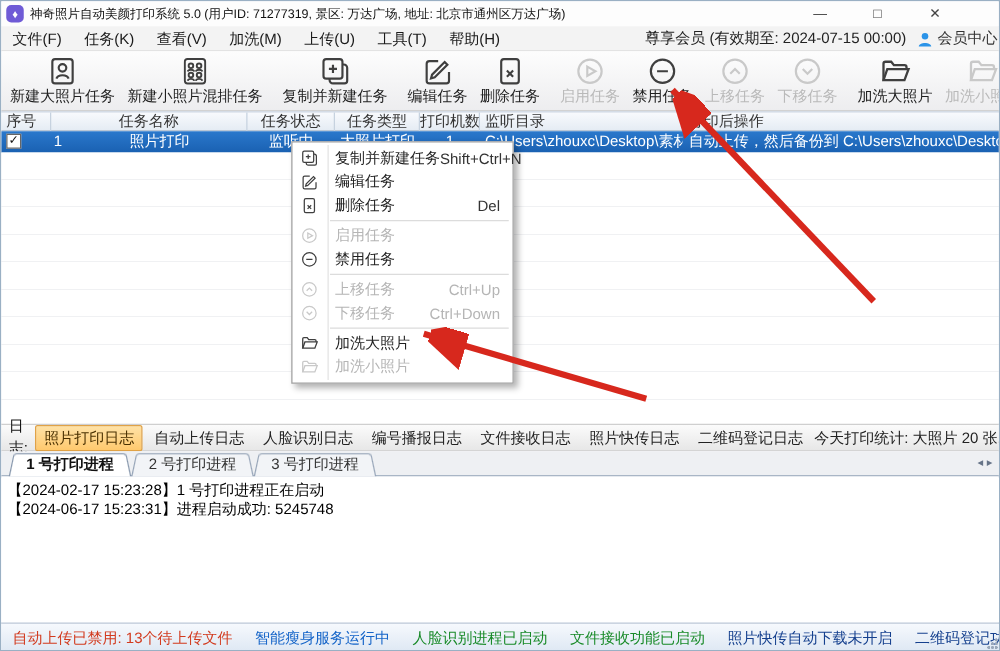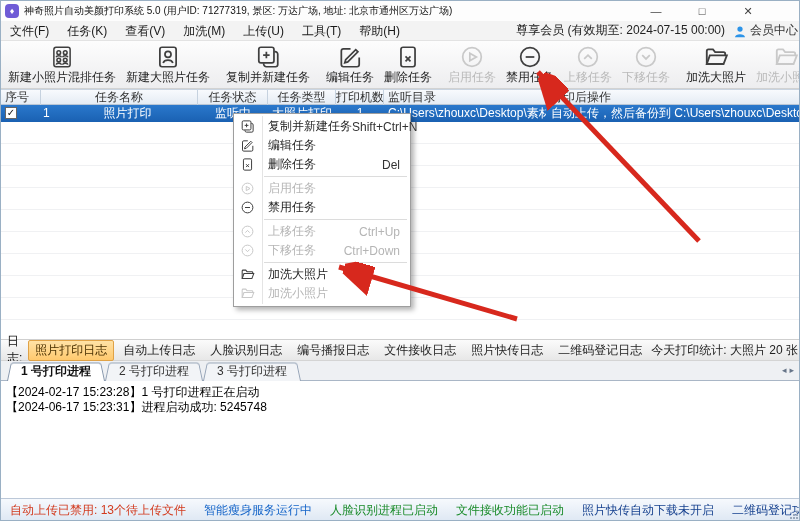--- a/index.html
+++ b/index.html
@@ -203,29 +203,29 @@
             <use href="#i-member"></use>
           </svg>
         <span>会员中心</span>
       </span>
     </span>
   </div>
 
   <div class="toolbar">
     <div class="tb-btn">
       <svg class="ic" width="26" height="26">
+          <use href="#i-person-card"></use>
+        </svg>
+      <span class="tb-label">新建大照片任务</span>
+    </div>
+    <div class="tb-btn">
+      <svg class="ic" width="26" height="26">
           <use href="#i-people-card"></use>
         </svg>
       <span class="tb-label">新建小照片混排任务</span>
-    </div>
-    <div class="tb-btn">
-      <svg class="ic" width="26" height="26">
-          <use href="#i-person-card"></use>
-        </svg>
-      <span class="tb-label">新建大照片任务</span>
     </div>
     <div class="tb-sep"></div>
     <div class="tb-btn">
       <svg class="ic" width="26" height="26">
           <use href="#i-copy-plus"></use>
         </svg>
       <span class="tb-label">复制并新建任务</span>
     </div>
     <div class="tb-sep"></div>
     <div class="tb-btn">

